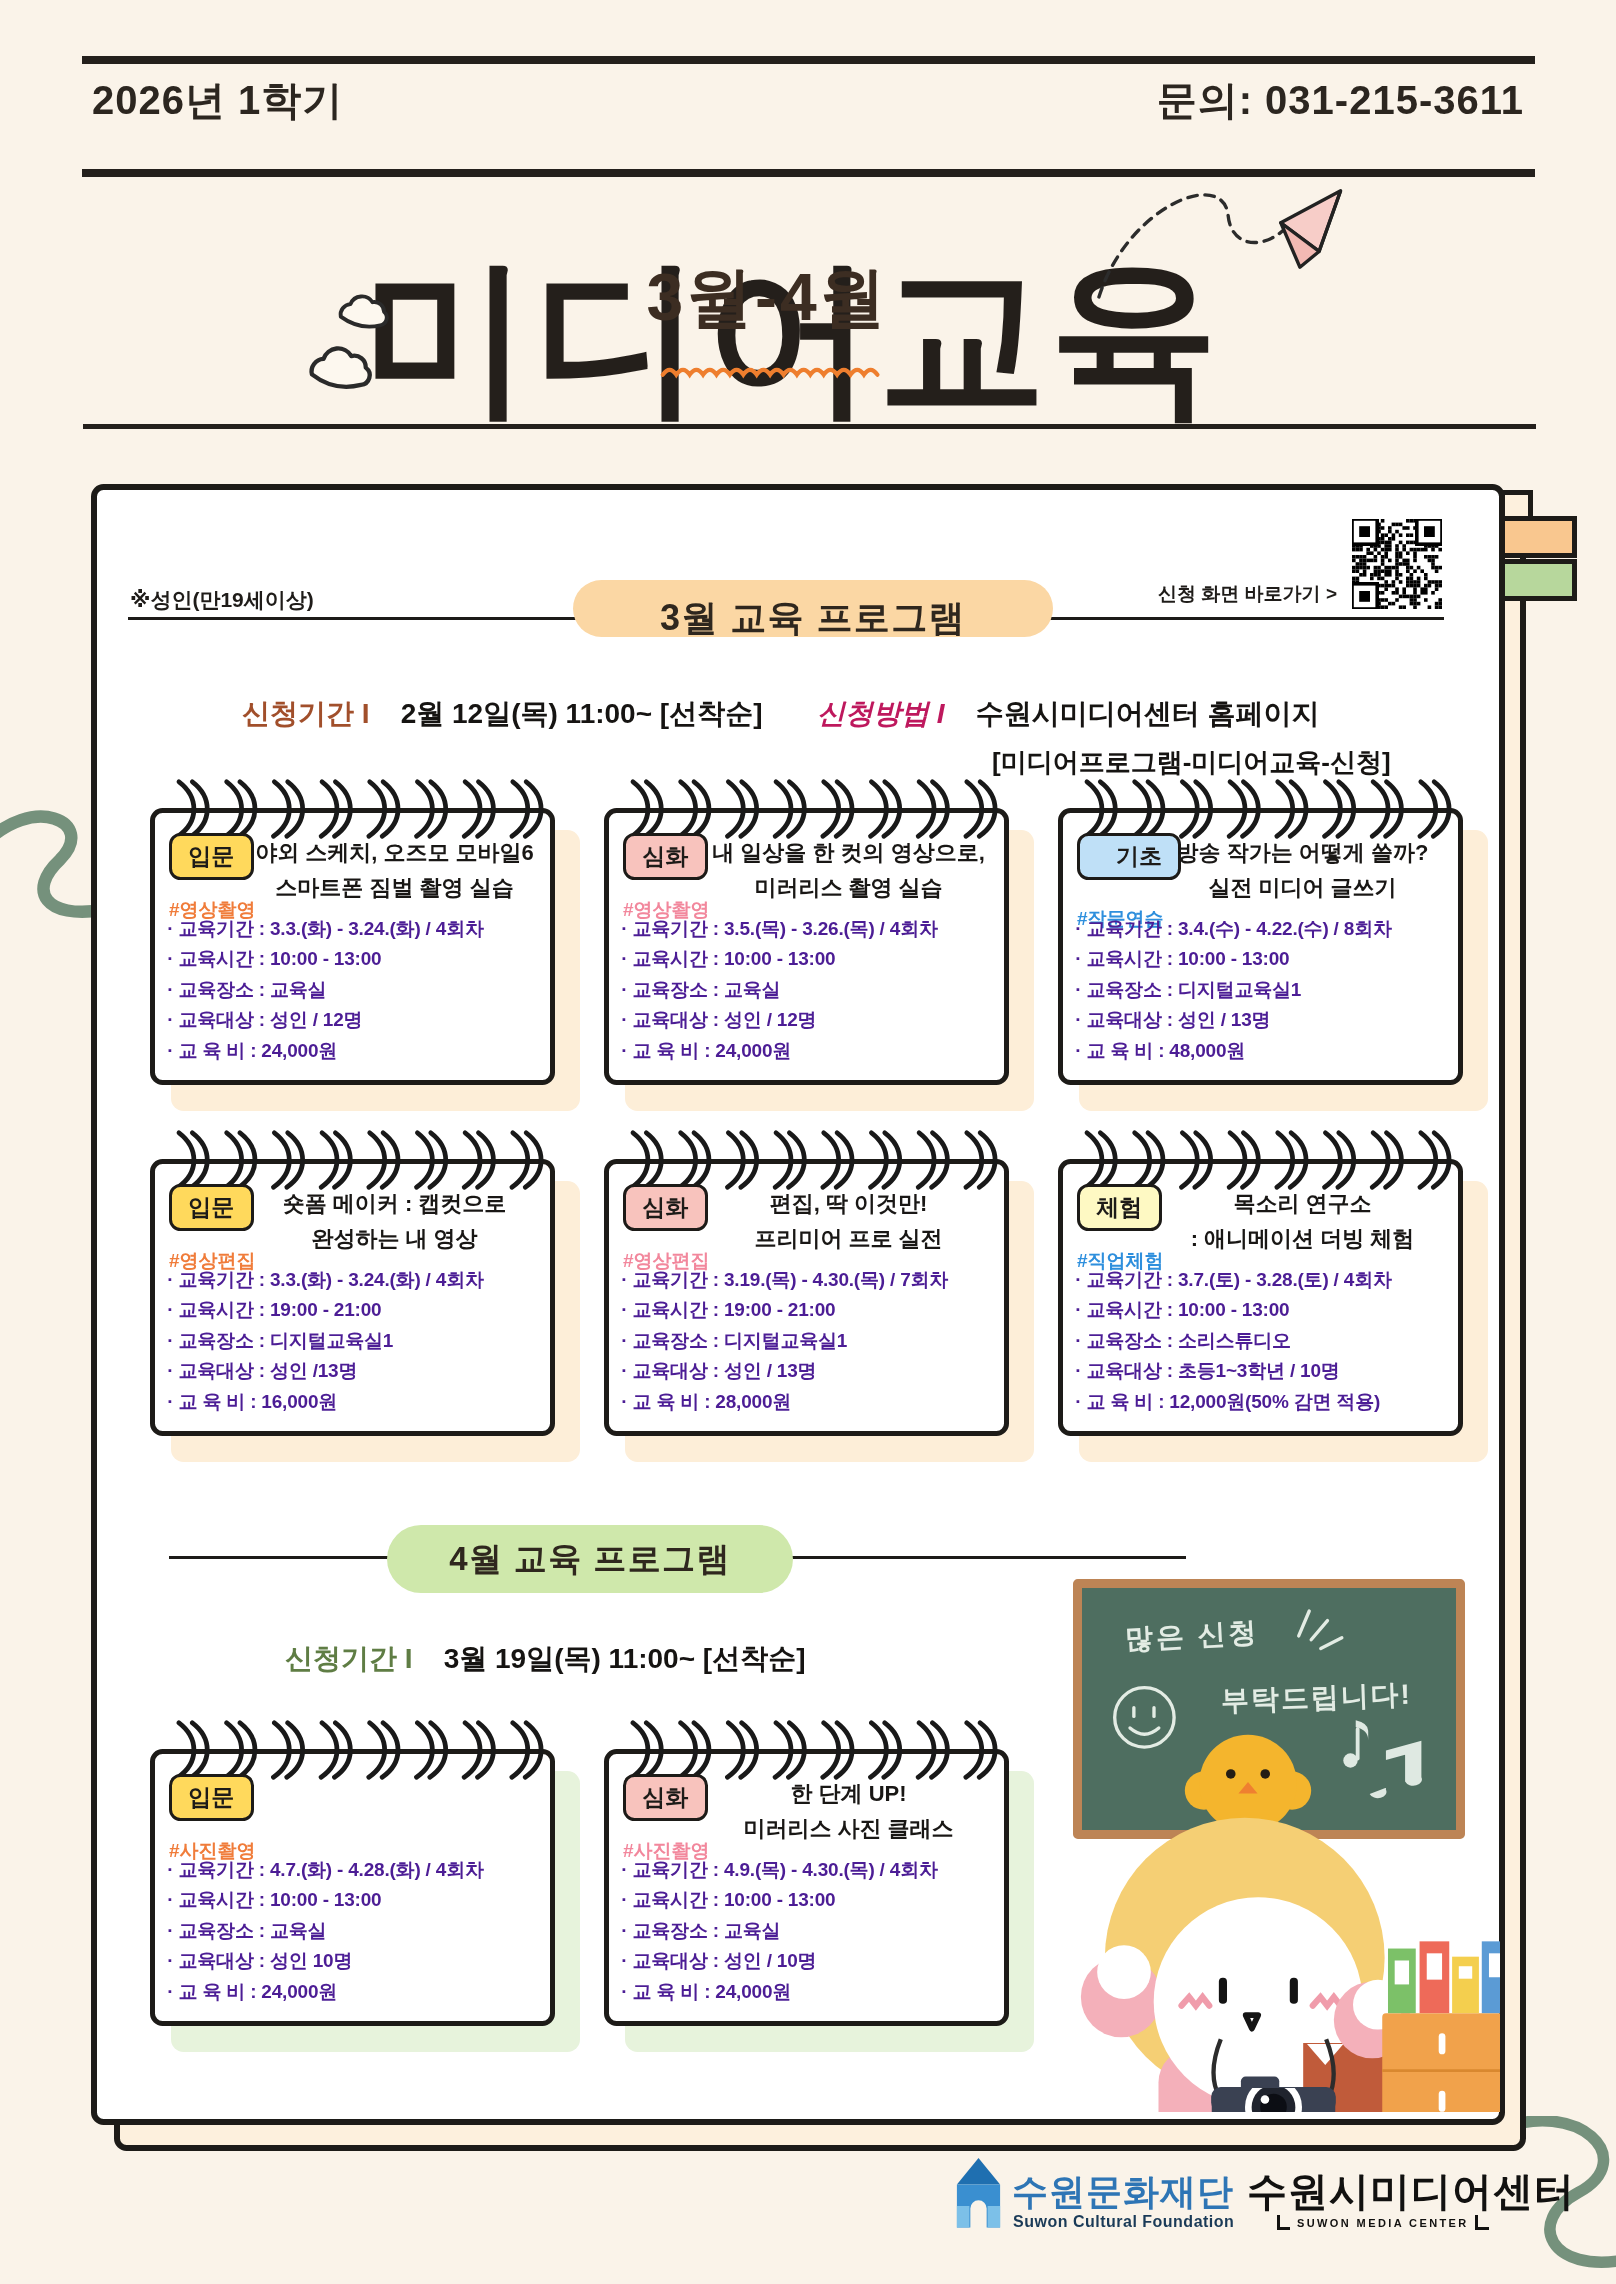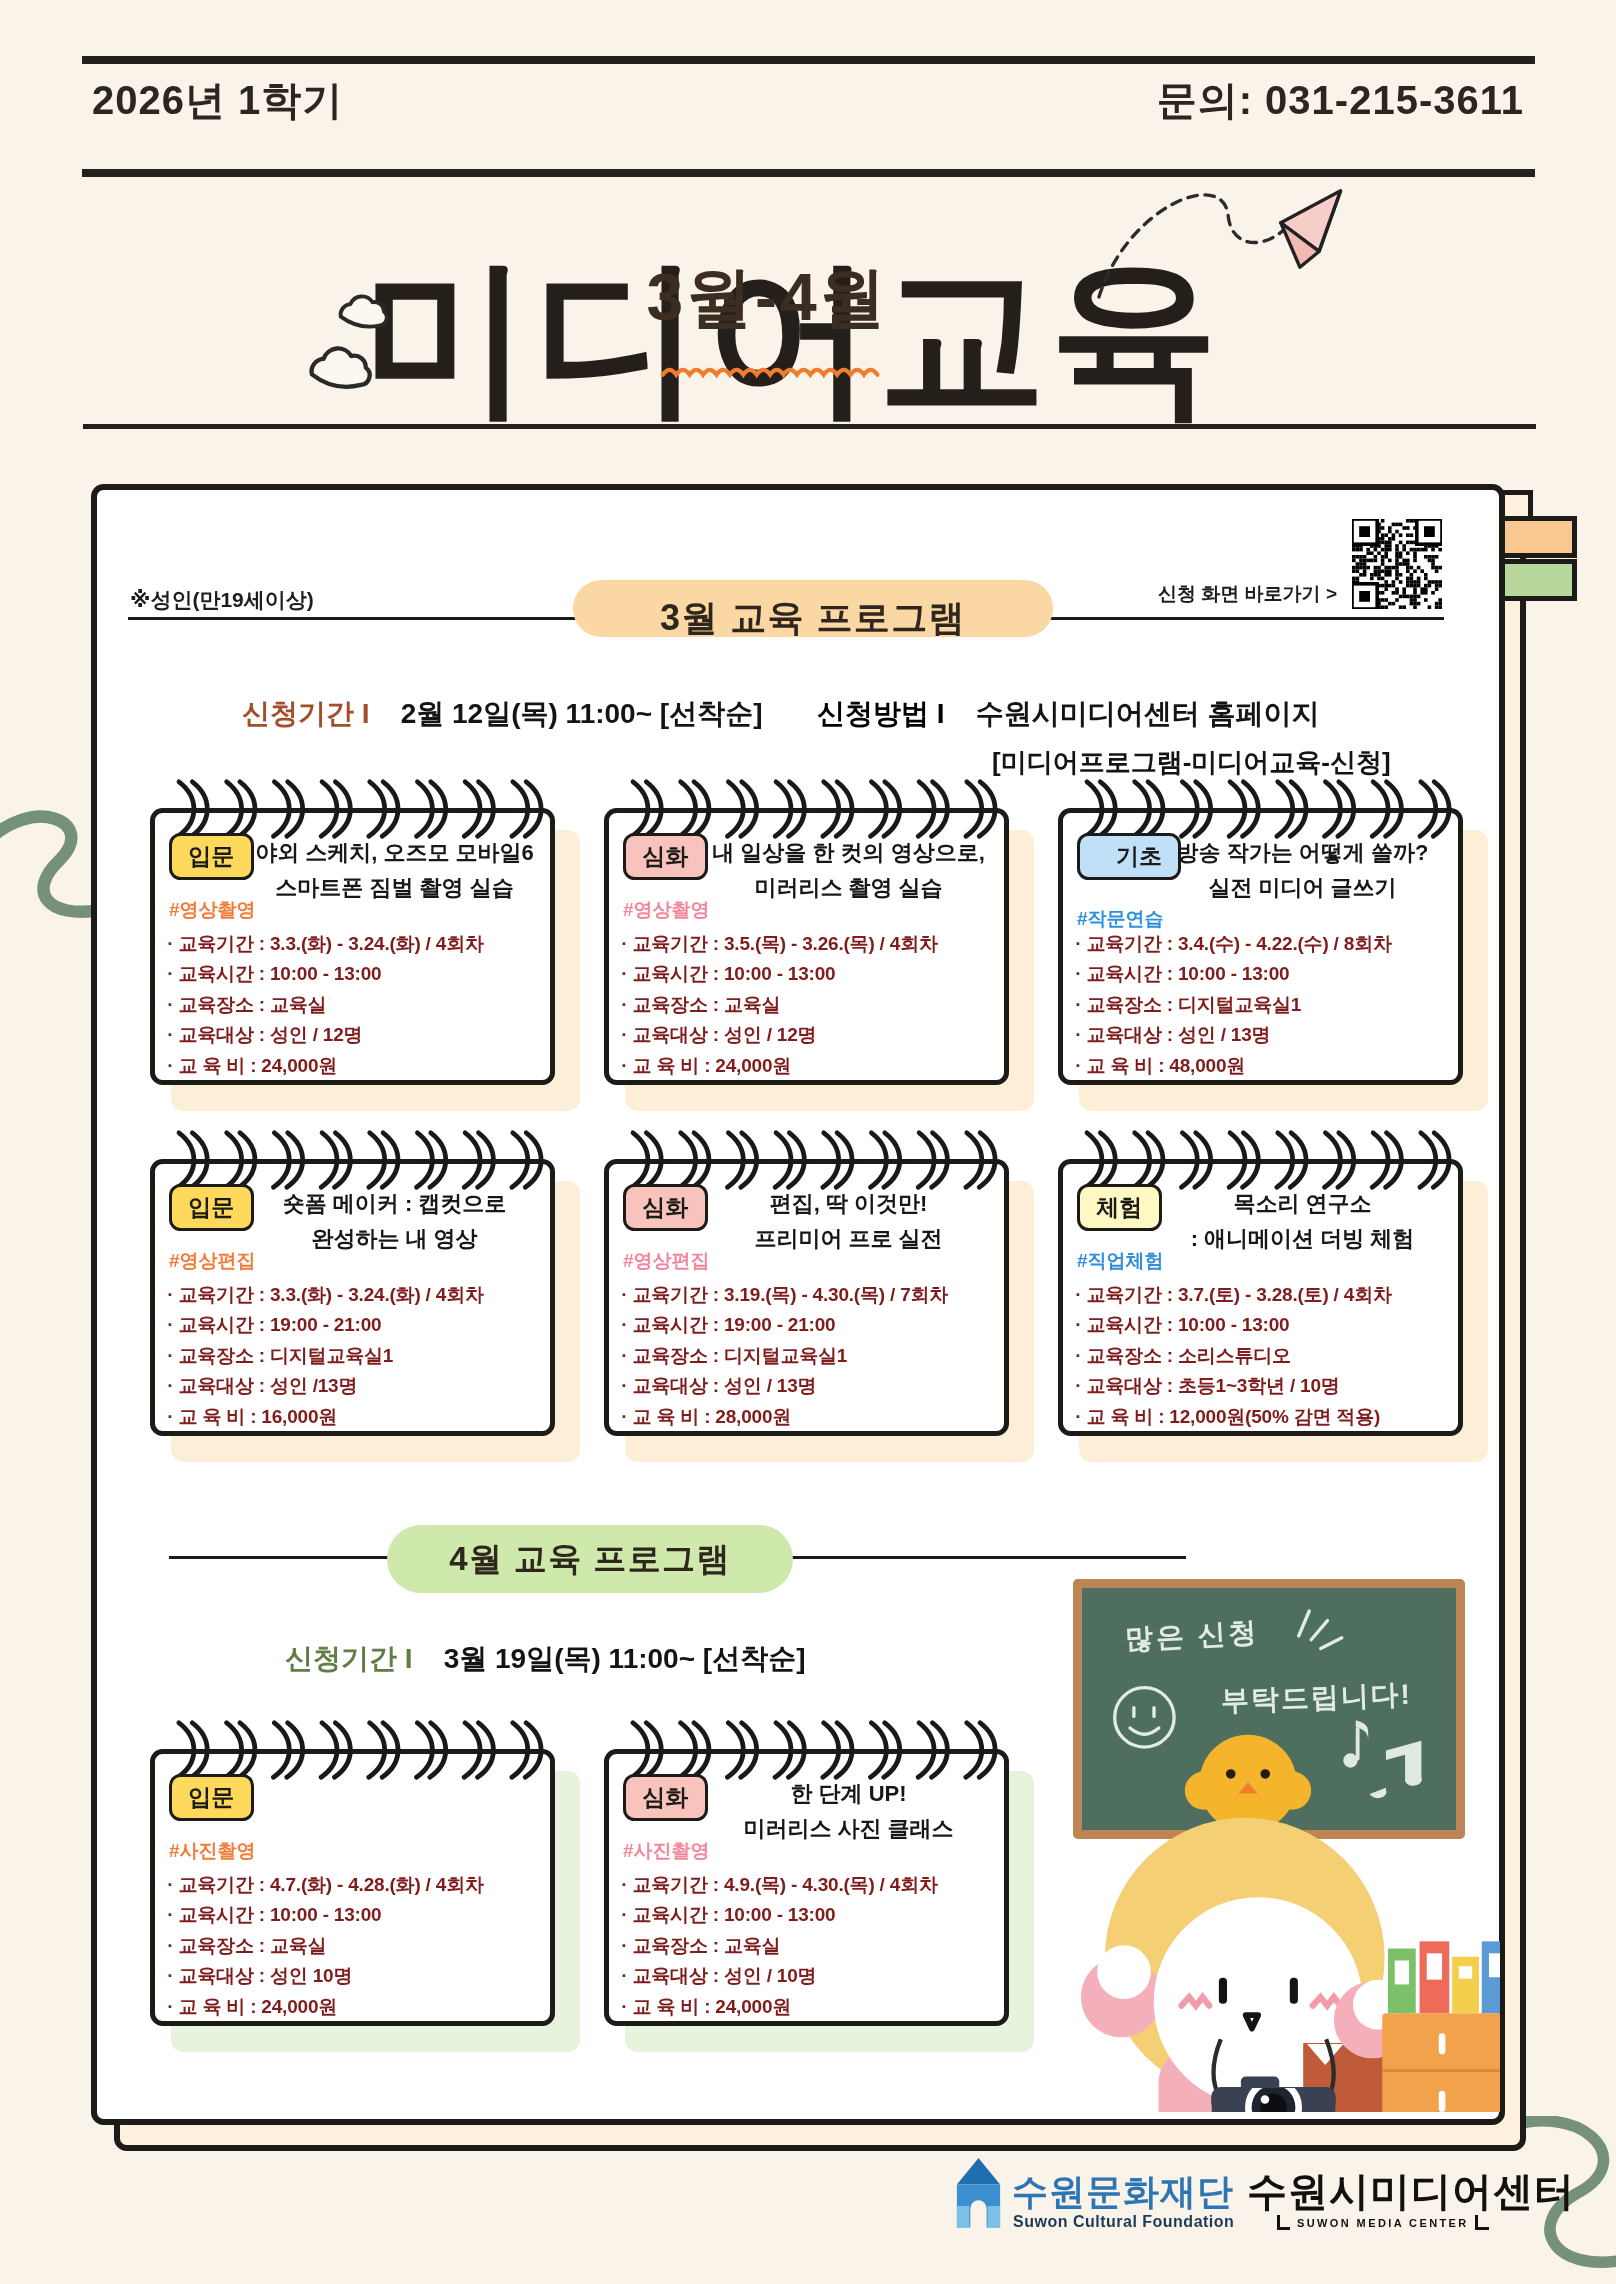--- a/index.html
+++ b/index.html
@@ -43,21 +43,21 @@
   .reg2{position:absolute;font-size:26px;font-weight:700;color:#161412;}
 
   
   .pcard{position:absolute;width:409px;height:281px;}
   .pcard .pc-shadow{position:absolute;left:21px;top:22px;width:409px;height:281px;border-radius:12.5px;}
   .pcard .pc-box{position:absolute;left:0;top:0;width:395px;height:267px;background:#fff;border:5.8px solid #1d1b18;border-radius:12.5px;}
   .pcard .coil{position:absolute;left:0;top:-30px;}
   .badge{position:absolute;left:19px;top:25px;padding:4.8px 16.3px;border:3.8px solid #1d1b18;border-radius:11.5px;font-size:23px;font-weight:800;color:#1d1b18;}
   .tag{position:absolute;left:19px;top:89px;font-size:19px;font-weight:800;}
   .pc-titles{position:absolute;left:96px;top:28px;width:297px;text-align:center;font-size:22px;font-weight:800;color:#191715;line-height:1.58;}
-  .pc-rows{position:absolute;left:17.3px;top:121px;font-size:19px;font-weight:600;color:#7f1d1d;line-height:1.6;letter-spacing:-0.2px;}
+  .pc-rows{position:absolute;left:17.3px;top:106px;font-size:19px;font-weight:600;color:#4c1d95;line-height:1.6;letter-spacing:-0.2px;}
   .pc-rows div{white-space:nowrap;}
 
   
   .board{position:absolute;left:975px;top:1089px;width:374px;height:242px;background:#4e6e60;border:9.6px solid #bd8455;border-radius:4.8px;}
   .chalk1{position:absolute;left:43px;top:29px;font-size:28px;color:#e3ece4;transform:rotate(-3deg);font-weight:600;letter-spacing:2.9px;}
   .chalk2{position:absolute;left:139px;top:91px;font-size:28px;color:#e3ece4;transform:rotate(-2deg);font-weight:600;letter-spacing:1.9px;}
 
   
   .scf-kr{position:absolute;left:1012px;top:2168px;font-size:36px;font-weight:800;color:#2e75b5;letter-spacing:1px;}
   .scf-en{position:absolute;left:1013px;top:2213px;font-size:16px;font-weight:700;color:#1a3a57;letter-spacing:0.5px;}
@@ -353,21 +353,21 @@
 
   <div class="notice nowrap">※성인(만19세이상)</div>
   <div class="sec-line" style="left:128px;top:617px;width:1316px;"></div>
   <div class="pill pill-march nowrap" id="pill-march" style="background: rgb(251, 215, 164);">3월 교육 프로그램</div>
 
   <div class="reg-row" style="left:242px;top:695px;">
     <span class="reg-label" id="m-reg-l1" style="color: rgb(161, 79, 43);">신청기간 I</span>
     <span>&nbsp;&nbsp;</span>
     <span>2월 12일(목) 11:00~ [선착순]</span>
     <span>&nbsp;&nbsp;&nbsp;&nbsp;&nbsp;</span>
-    <span class="reg-label" id="m-reg-l2" style="color: #000000;">신청방법 I</span>
+    <span class="reg-label" id="m-reg-l2" style="color: #be185d; font-style: italic;">신청방법 I</span>
     <span>&nbsp;&nbsp;</span>
     <span>수원시미디어센터 홈페이지</span>
   </div>
   <div class="reg2 nowrap" style="left:992px;top:745px;">[미디어프로그램-미디어교육-신청]</div>
 
   <div class="sec-line" style="left:169px;top:1556px;width:1017px;"></div>
   <div class="pill pill-april nowrap" id="pill-april" style="background: rgb(207, 232, 171);">4월 교육 프로그램</div>
   <div class="reg-row" style="left:285px;top:1640px;">
     <span class="reg-label" id="a-reg-l1" style="color: rgb(95, 125, 68);">신청기간 I</span>
     <span>&nbsp;&nbsp;</span>

